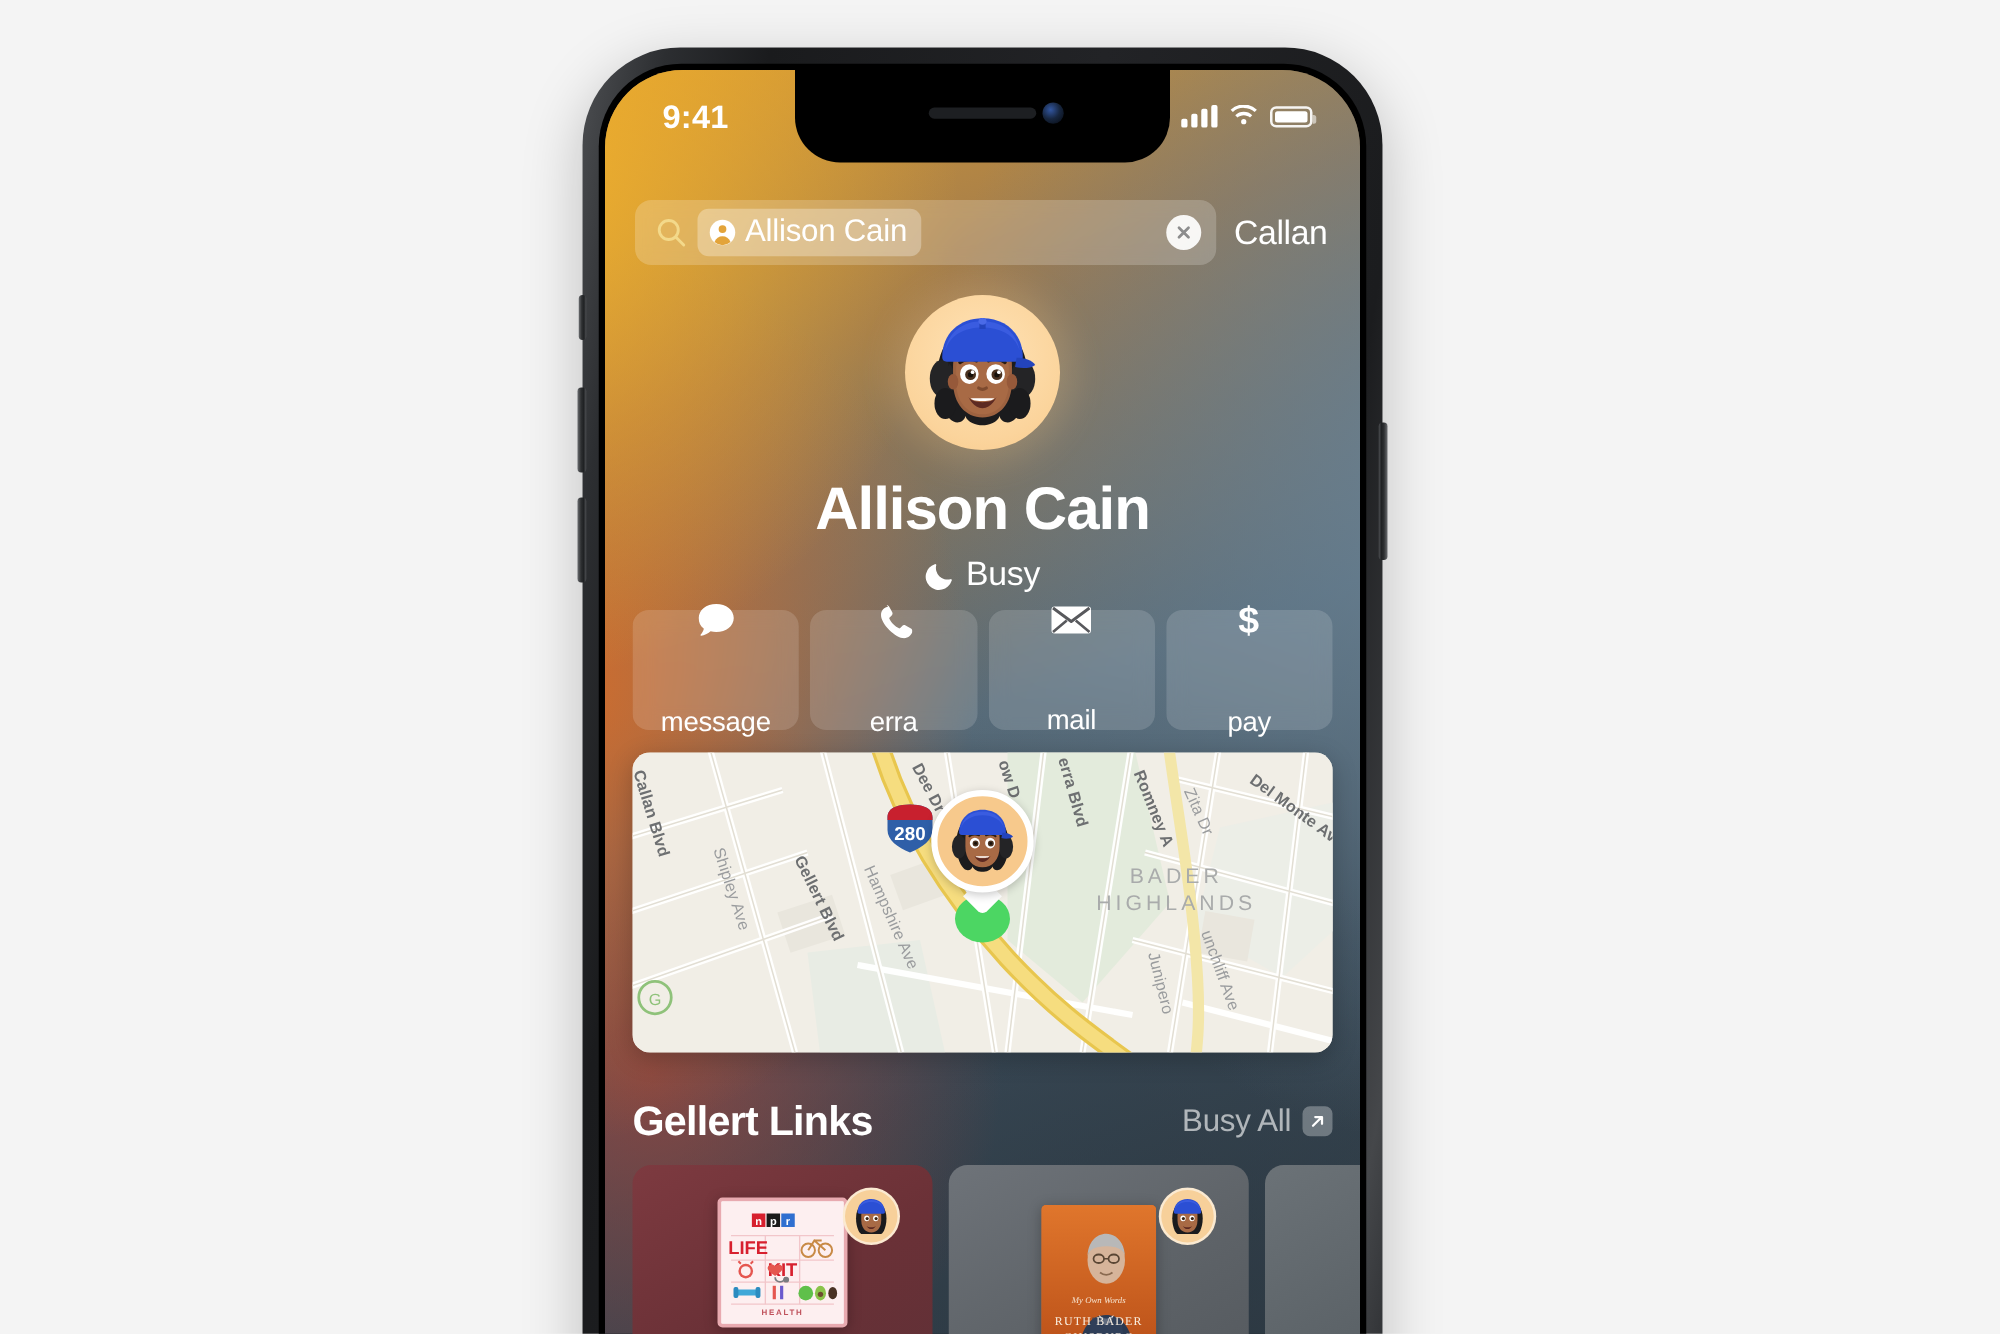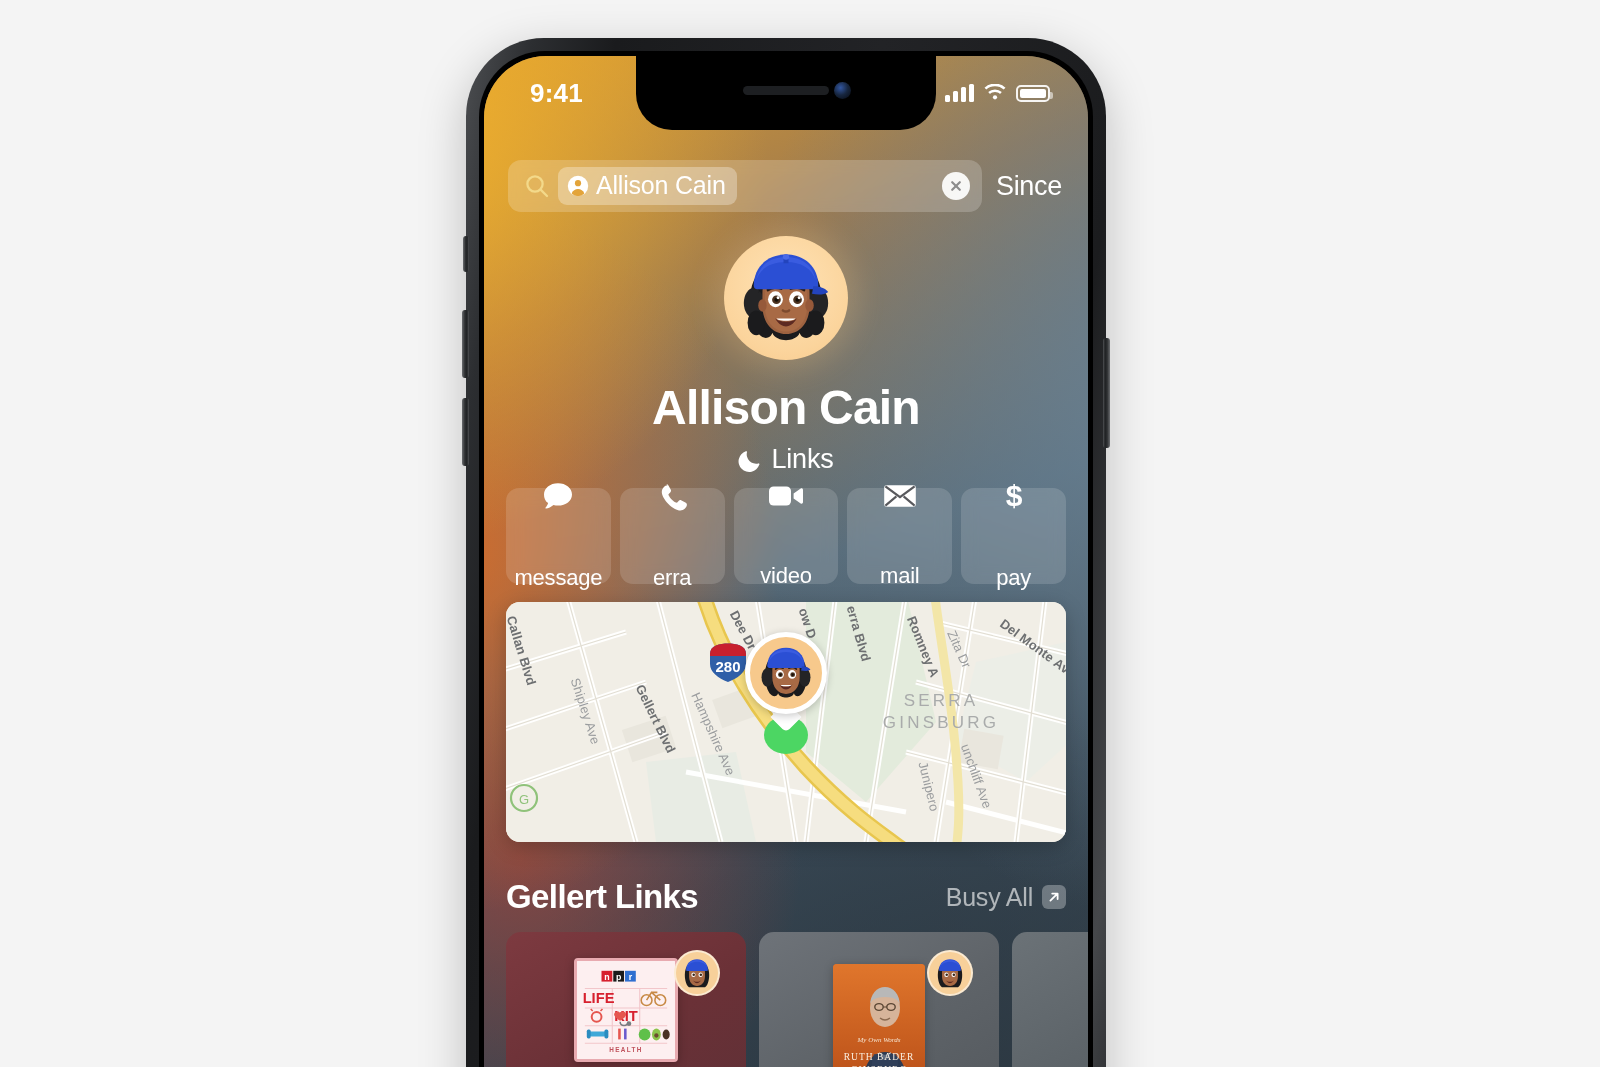--- a/index.html
+++ b/index.html
@@ -313,21 +313,21 @@
             </svg>
             <span id="search-token-label">Allison Cain</span>
           </div>
           <div id="search-clear">
             <svg width="16" height="16" viewBox="0 0 16 16">
               <line x1="4.2" y1="4.2" x2="11.8" y2="11.8" stroke="#8d8d8d" stroke-width="2.2" stroke-linecap="round"></line>
               <line x1="11.8" y1="4.2" x2="4.2" y2="11.8" stroke="#8d8d8d" stroke-width="2.2" stroke-linecap="round"></line>
             </svg>
           </div>
         </div>
-        <div id="cancel-button">Since</div>
+        <div id="cancel-button">Callan</div>
       </div>
 
       <div id="contact-header">
         <div id="avatar">
           <svg class="memoji" viewBox="0 0 100 100">
 
             <path d="M21 52c0-20 11-32 29-32s29 12 29 32c0 13-3 23-8 28-4 4-9 2-10-2-1 4-7 6-11 6s-10-2-11-6c-1 4-6 6-10 2-5-5-8-15-8-28z" fill="#1b1b1d"></path>
             <ellipse cx="24" cy="54" rx="8" ry="12" fill="#242426"></ellipse>
             <ellipse cx="76" cy="54" rx="8" ry="12" fill="#242426"></ellipse>
             <ellipse cx="26" cy="70" rx="7" ry="10" fill="#1b1b1d"></ellipse>
@@ -363,21 +363,21 @@
             <path d="M50 15c1 0 2 .4 2 1.4V22h-4v-5.6c0-1 1-1.4 2-1.4z" fill="#2344bd"></path>
             <path d="M72 40.5c5 0 10 1.6 12 4.6-3 2.2-8 2.6-13 1.4z" fill="#2344bd"></path>
             <ellipse cx="50" cy="17" rx="2.6" ry="2.2" fill="#4a6ae8"></ellipse>
           </svg>
         </div>
         <div id="contact-name">Allison Cain</div>
         <div id="status-row">
           <svg width="24" height="24" viewBox="0 0 24 24">
             <path d="M20.3 15.4A9.3 9.3 0 0 1 9 4.1a.8.8 0 0 0-1.2-.8 10.6 10.6 0 1 0 13.4 13.4.8.8 0 0 0-.9-1.3z" fill="#fff"></path>
           </svg>
-          <span id="status-text">Links</span>
+          <span id="status-text">Busy</span>
         </div>
       </div>
 
       <div id="action-row">
 
         <div class="action-btn">
           <div class="action-icon">
             <svg width="32" height="30" viewBox="0 0 32 30">
               <path d="M16 2.2c8 0 14 4.9 14 11.2S24 24.6 16 24.6c-1.6 0-3.1-.2-4.5-.6-2.3 2-5.2 3.3-7.4 3.6-.6.1-.9-.5-.5-1 1.2-1.4 2.1-3 2.5-4.6C3.1 19.9 2 17 2 13.4 2 7.1 8 2.2 16 2.2z" fill="#fff"></path>
             </svg>
@@ -387,29 +387,20 @@
 
         <div class="action-btn">
           <div class="action-icon">
             <svg width="30" height="30" viewBox="0 0 30 30">
               <path d="M9.3 3.2c1 0 1.7.4 2.3 1.5l2.1 3.9c.6 1.1.4 2.1-.5 2.9l-1.5 1.4c-.3.3-.4.6-.2 1 .6 1.4 1.8 3.1 3.2 4.5 1.4 1.4 3.1 2.6 4.5 3.2.4.2.7.1 1-.2l1.4-1.5c.8-.9 1.8-1.1 2.9-.5l3.9 2.1c1.1.6 1.5 1.3 1.5 2.3 0 1.3-.8 2.8-2.2 4-1.3 1.1-2.8 1.7-4.4 1.7-3.4 0-8-2.7-11.9-6.6C7.5 18.9 4.8 14.3 4.8 10.9c0-1.6.6-3.1 1.7-4.4C7.7 5.1 9.2 4.3 10.5 4.3z" fill="#fff"></path>
             </svg>
           </div>
           <div class="action-label">erra</div>
         </div>
 
-        <div class="action-btn">
-          <div class="action-icon">
-            <svg width="36" height="26" viewBox="0 0 36 26">
-              <rect x="1" y="3.5" width="22" height="19" rx="4.6" fill="#fff"></rect>
-              <path d="M25.6 10.5l7.1-4.9c1-.7 2.3 0 2.3 1.3v12.2c0 1.3-1.3 2-2.3 1.3l-7.1-4.9z" fill="#fff"></path>
-            </svg>
-          </div>
-          <div class="action-label">video</div>
-        </div>
 
         <div class="action-btn">
           <div class="action-icon">
             <svg width="34" height="26" viewBox="0 0 34 26">
               <rect x="1.2" y="2.2" width="31.6" height="21.6" rx="2.4" fill="#fff"></rect>
               <path d="M2.4 3.4L17 14.2 31.6 3.4" fill="none" stroke="#58595d" stroke-width="2.3" stroke-linejoin="round"></path>
               <path d="M2.4 22.6l11-9.2M31.6 22.6l-11-9.2" fill="none" stroke="#58595d" stroke-width="2.1"></path>
             </svg>
           </div>
           <div class="action-label">mail</div>
@@ -489,21 +480,21 @@
           <div class="map-label faint" style="left:196px; top:88px; transform:rotate(66deg); transform-origin:left top;">Hampshire Ave</div>
           <div class="map-label" style="left:234px; top:6px; transform:rotate(62deg); transform-origin:left top;">Dee Dr</div>
           <div class="map-label" style="left:304px; top:4px; transform:rotate(72deg); transform-origin:left top;">ow D</div>
           <div class="map-label" style="left:352px; top:2px; transform:rotate(74deg); transform-origin:left top;">erra Blvd</div>
           <div class="map-label" style="left:412px; top:12px; transform:rotate(68deg); transform-origin:left top;">Romney A</div>
           <div class="map-label faint" style="left:452px; top:26px; transform:rotate(66deg); transform-origin:left top;">Zita Dr</div>
           <div class="map-label" style="left:500px; top:14px; transform:rotate(36deg); transform-origin:left top;">Del Monte Ave</div>
           <div class="map-label faint" style="left:424px; top:158px; transform:rotate(76deg); transform-origin:left top;">Junipero</div>
           <div class="map-label faint" style="left:466px; top:140px; transform:rotate(70deg); transform-origin:left top;">unchliff Ave</div>
 
-          <div id="serra-highlands" style="left:350px; top:88px; width:170px;">SERRA GINSBURG</div>
+          <div id="serra-highlands" style="left:350px; top:88px; width:170px;">BADER HIGHLANDS</div>
 
           <div id="interstate-shield">
             <svg width="44" height="42" viewBox="0 0 44 42">
               <path d="M4 12c0-4 2-7 6-8.5C13.5 2 18 1.5 22 1.5s8.5.5 12 2C38 5 40 8 40 12v10c0 8-8 14-18 18C12 36 4 30 4 22z" fill="#2f5fa8"></path>
               <path d="M4 12c0-4 2-7 6-8.5C13.5 2 18 1.5 22 1.5s8.5.5 12 2C38 5 40 8 40 12v2H4z" fill="#c8202e"></path>
               <text x="22" y="30" text-anchor="middle" font-family="Liberation Sans, sans-serif" font-size="15" font-weight="bold" fill="#fff">280</text>
             </svg>
           </div>
 
           <div id="map-pin">

